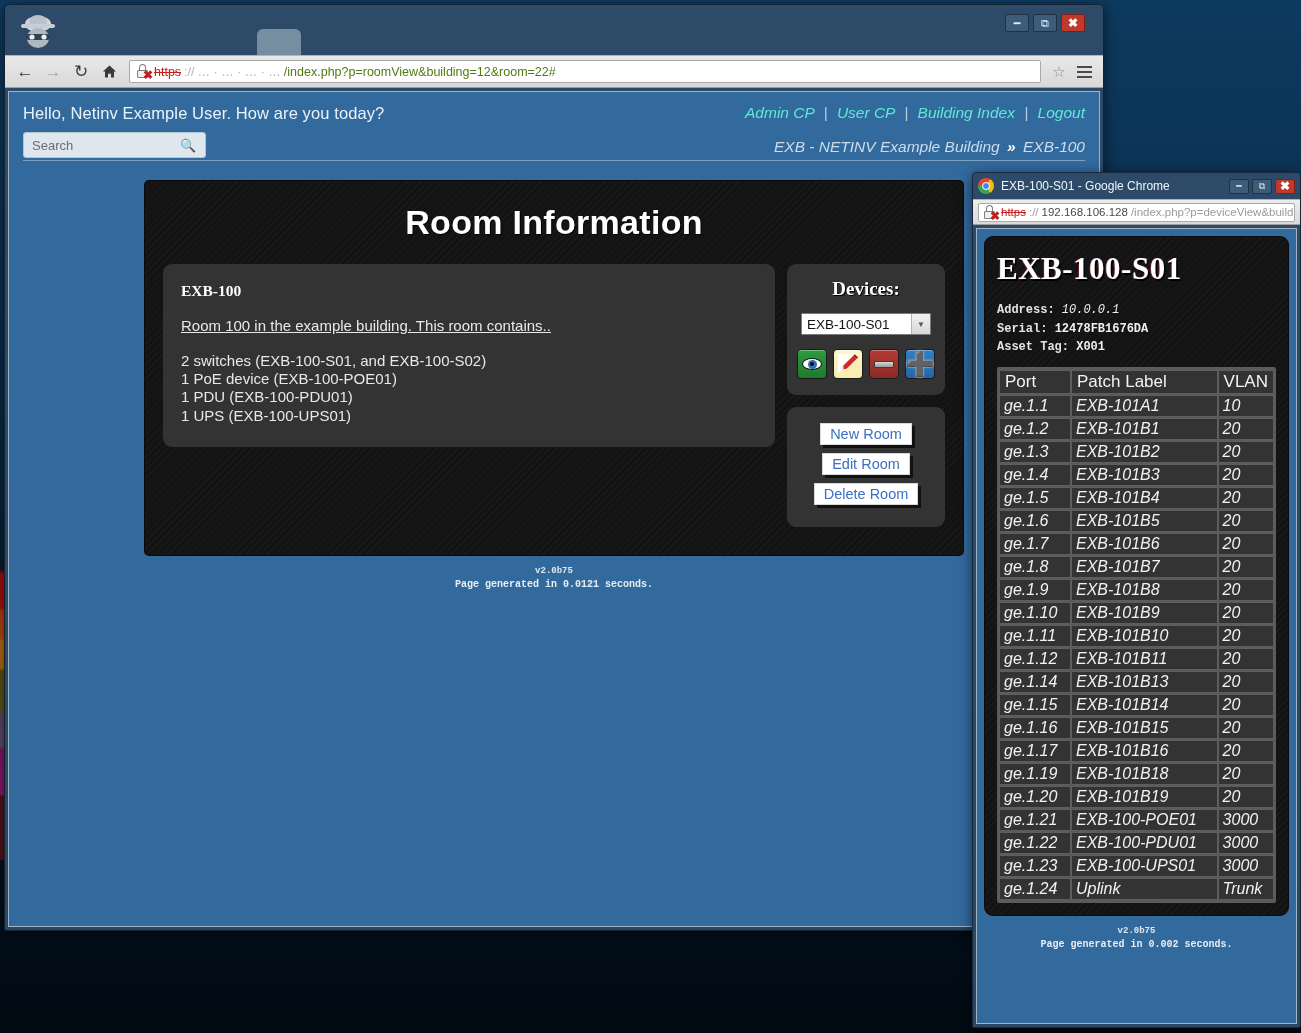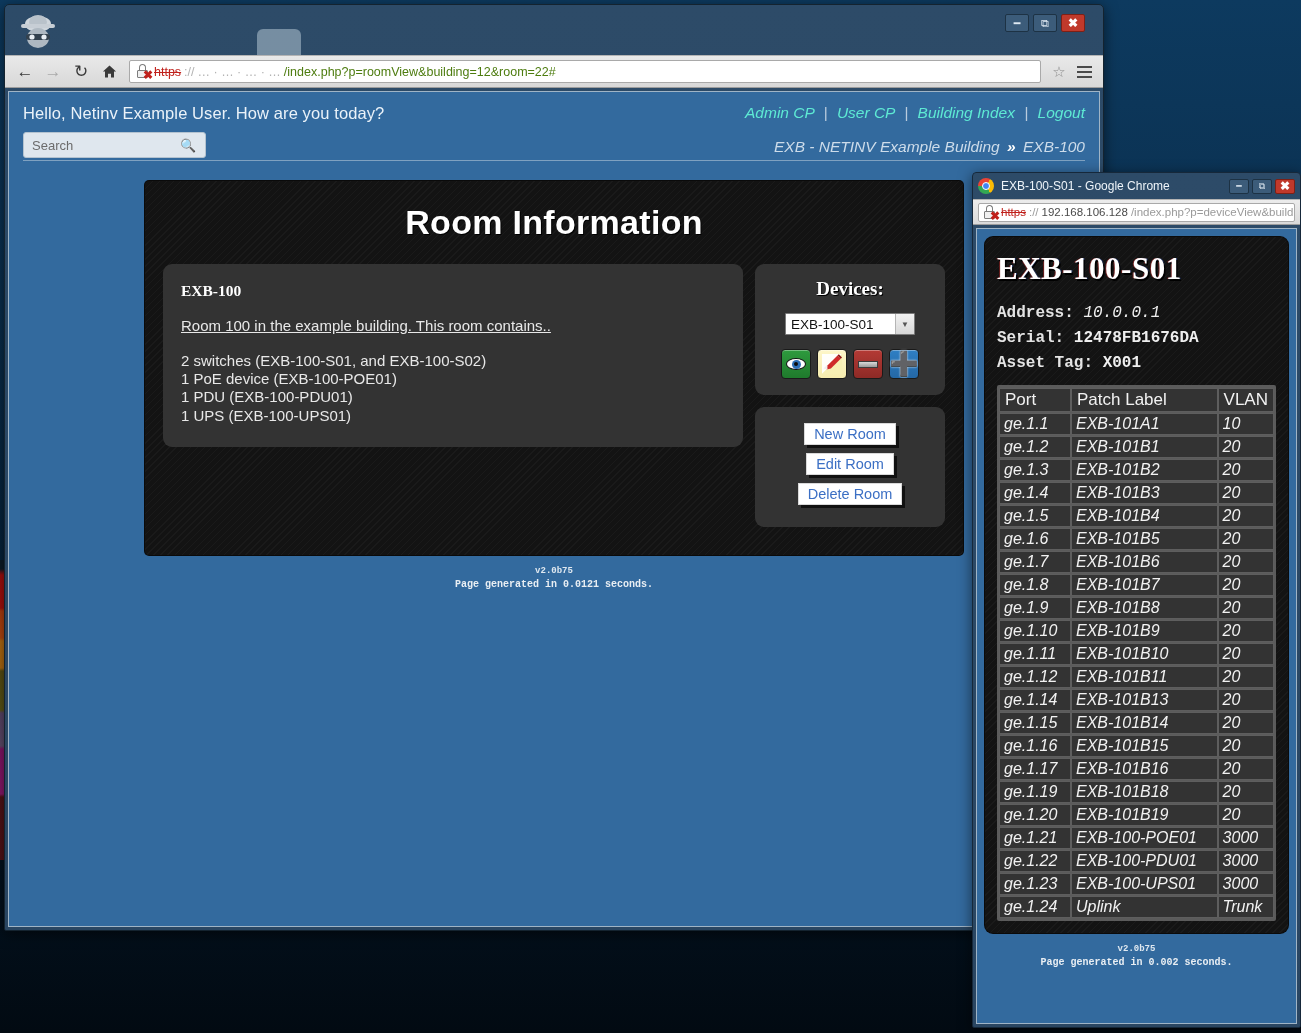--- a/index.html
+++ b/index.html
@@ -181,21 +181,21 @@
   }
   .card-body { display: flex; gap: 12px; align-items: flex-start; }
   .panel {
     background: #333333; border-radius: 9px; color: #e8e8e8;
   }
   .panel-info { flex: 1; padding: 18px 18px 22px 18px; min-height: 180px; }
   .room-code { font-weight: bold; font-size: 15.5px; color:#fff; font-family:"Liberation Serif",serif; }
   .room-desc { margin-top: 18px; font-size: 15px; line-height: 1.12; text-decoration: underline; }
   .room-list { margin-top: 17px; font-size: 15px; line-height: 1.22; }
 
-  .right-col { width: 190px; display: flex; flex-direction: column; gap: 12px; }
+  .right-col { width: 158px; display: flex; flex-direction: column; gap: 12px; }
   .panel-devices { padding: 14px 10px 16px 10px; text-align:center; }
   .panel-title {
     color:#fff; font-weight:bold; font-size:19px; margin-bottom:13px;
     font-family:"Liberation Serif",serif; text-shadow: 1px 1px 0 #000;
   }
   .device-select {
     width: 130px; height: 22px; margin: 0 auto;
     background:#fff; border:1px solid #7b7b7b;
     display:flex; align-items:center;
     font-size:13.5px; color:#111; padding-left:5px;
@@ -284,21 +284,21 @@
     margin: 8px; border-radius: 8px; padding: 14px 12px 12px 12px;
     box-shadow: 0 0 0 1px #0a0a0a;
   }
   .dev-title {
     color:#fff; font-size: 31px; font-weight: bold; letter-spacing:.5px;
     font-family:"Liberation Serif", serif;
     text-shadow: 1.5px 1.5px 0 #000, -1px 0 0 rgba(200,40,40,.5), 1px 0 0 rgba(40,80,200,.4);
     margin-bottom: 14px;
   }
   .dev-meta {
-    font-family:"Liberation Mono", monospace; font-size:16px; color:#e4e4e4;
+    font-family:"Liberation Mono", monospace; font-size:12px; color:#e4e4e4;
     font-weight:bold; line-height:1.55; margin-bottom: 10px;
   }
   .dev-meta .val { font-style: italic; font-weight: normal; color:#efefef; }
   .dev-meta .val.plain { font-style: normal; font-weight: bold; text-align: center; }
   .port-table {
     width: 100%; border-collapse: separate; border-spacing: 0 1px;
     background: #5b5b5b;
     padding: 2px;
     border-radius: 2px;
   }

